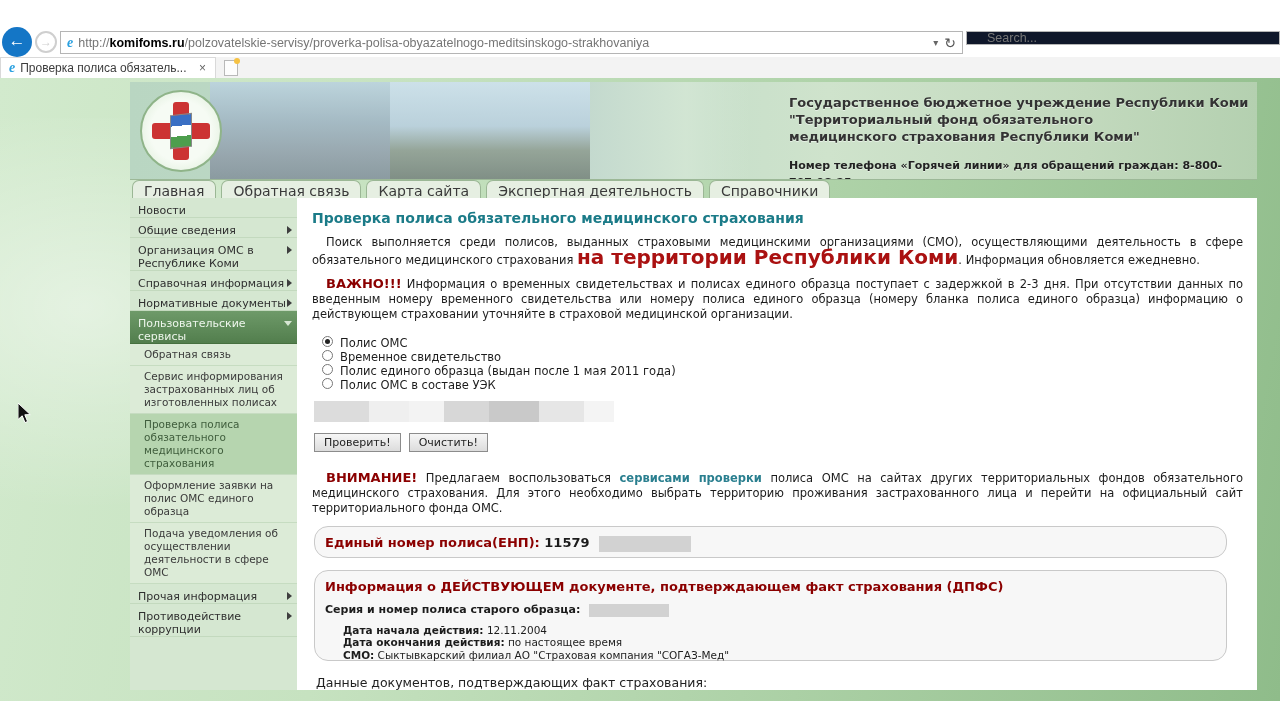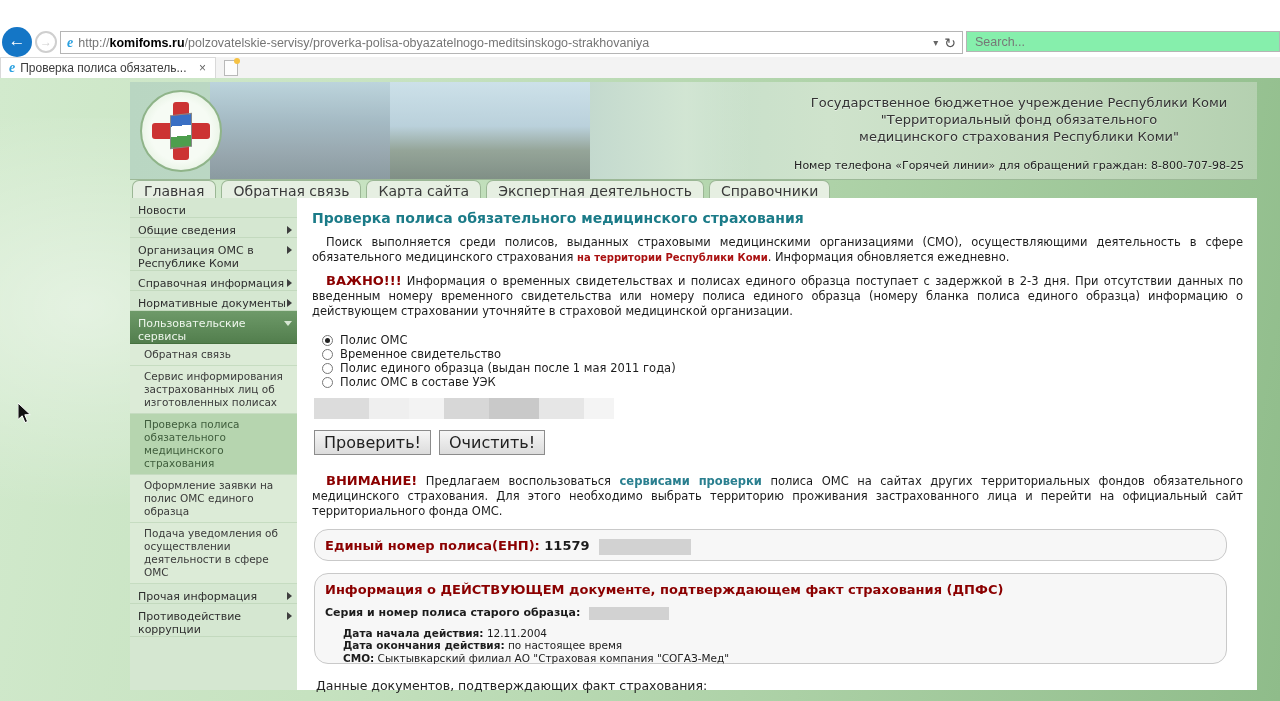--- a/index.html
+++ b/index.html
@@ -11,21 +11,21 @@
   .nav-row { position:absolute; top:27px; left:0; width:1280px; height:30px; }
   .btn-back { position:absolute; left:2px; top:0; width:30px; height:30px; border-radius:50%; background:#1476c6; color:#fff; font-size:17px; line-height:28px; text-align:center; }
   .btn-fwd { position:absolute; left:35px; top:4px; width:22px; height:22px; border-radius:50%; background:#fff; border:2px solid #cfcfcf; color:#cfcfcf; font-size:12px; line-height:18px; text-align:center; }
   .addr { position:absolute; left:60px; top:4px; width:903px; height:23px; border:1px solid #b5b5b5; background:#fff; display:flex; align-items:center; padding:0 4px; font-size:12.5px; }
   .ie-ico { color:#2aa0e0; font-family:"Liberation Serif",serif; font-style:italic; font-weight:bold; font-size:14px; margin:0 5px 0 2px; }
   .addr .proto,.addr .path { color:#757575; }
   .addr .domain { color:#000; font-weight:bold; }
   .addr .path { white-space:nowrap; overflow:hidden; flex:1; }
   .addr .caret { color:#666; font-size:10px; margin:0 6px; }
   .addr .refresh { color:#555; font-size:14px; margin-right:2px; }
-  .search-box { position:absolute; left:966px; top:4px; width:314px; height:21px; border:1px solid #b5b5b5; background:#86efac; display:flex; align-items:center; padding:0 8px; font-size:12.5px; color:#777; }
+  .search-box { position:absolute; left:966px; top:4px; width:314px; height:14px; border:1px solid #b5b5b5; background:#0f172a; display:flex; align-items:center; padding:0 20px; font-size:12.5px; color:#777; }
   .tab-row { position:absolute; top:57px; left:0; width:1280px; height:21px; background:#f3f3f3; }
   .tab { position:absolute; left:0; top:0; width:216px; height:21px; background:#fff; border:1px solid #d9d9d9; border-bottom:none; display:flex; align-items:center; padding:0 6px; font-size:12px; color:#3c3c3c; }
   .tab .ttl { flex:1; white-space:nowrap; overflow:hidden; }
   .tab .x { color:#666; font-size:12px; padding:0 3px; }
   .newtab { position:absolute; left:224px; top:3px; width:14px; height:16px; background:#fdfdfd; border:1px solid #b9b9b9; }
   .newtab::after { content:""; position:absolute; right:-3px; top:-3px; width:6px; height:6px; background:#f6c244; border-radius:50%; }
 
   
   .page-bg { position:absolute; top:78px; left:0; width:1280px; height:623px;
     background:linear-gradient(100deg,#d2eacd 0%,#c6e2c0 30%,#abd0a5 65%,#8fbc8a 100%); }
@@ -39,22 +39,22 @@
     background:linear-gradient(90deg,#b9d6c2 0%,#c3ddc9 45%,#cfe3cc 62%,#c2d9bd 85%,#b4d0b0 100%); border-bottom:1px solid #9cb897;}
   .ph { position:absolute; top:0; height:98px; }
   .ph1 { left:80px; width:180px; background:linear-gradient(180deg,#bcd3e2 0%,#9fb3c4 40%,#8e9aa8 75%,#7e8b97 100%); opacity:.8;}
   .ph2 { left:260px; width:200px; background:linear-gradient(180deg,#cfe2ef 0%,#b9cfdf 45%,#8d9b90 70%,#74817a 100%); opacity:.85;}
   .ph3 { left:460px; width:160px; background:linear-gradient(90deg,#c4d9cf 0%,#d3e6d4 60%,rgba(211,230,212,0) 100%); opacity:.9;}
   .logo { position:absolute; left:10px; top:8px; width:82px; height:82px; border-radius:50%;
     background:radial-gradient(circle,#f6fbf4 55%,#d7ead2 100%); border:2px solid #8fb489; }
   .logo .cross-v { position:absolute; left:31px; top:10px; width:16px; height:58px; background:#c33; border-radius:3px; }
   .logo .cross-h { position:absolute; left:10px; top:31px; width:58px; height:16px; background:#c33; border-radius:3px; }
   .logo .flag { position:absolute; left:28px; top:22px; width:22px; height:34px; background:linear-gradient(180deg,#3a6fc4 33%,#fff 33%,#fff 66%,#4d9e4d 66%); transform:skewY(-6deg); border:1px solid #888; }
-  .banner-text { position:absolute; right:8px; top:12px; width:460px; text-align:center; color:#333;
-    font-weight:normal; font-size:13px; line-height:17px; text-shadow:0 1px 0 rgba(255,255,255,0.5); }
+  .banner-text { position:absolute; right:8px; top:12px; width:460px; text-align:left; color:#333;
+    font-weight:bold; font-size:13px; line-height:17px; text-shadow:0 1px 0 rgba(255,255,255,0.5); }
   .banner-phone { margin-top:12px; font-size:11px; color:#222; }
 
   
   .site-tabs { position:absolute; top:98px; left:2px; height:18px; display:flex; gap:5px; }
   .site-tab { height:18px; padding:2px 11px 0; font-size:14px; color:#3a3a3a;
     background:linear-gradient(180deg,#fbfdf9,#dcе8d7 70%,#d4e2ce); background-color:#e6efe2;
     border:1px solid #9bb795; border-bottom:none; border-radius:7px 7px 0 0; white-space:nowrap; }
 
   
   .content-row { position:absolute; top:116px; left:0; width:1127px; height:492px; }
@@ -63,32 +63,32 @@
   .sb-item .arr { position:absolute; right:5px; top:8px; width:0; height:0; border-left:5px solid #3e3e3e; border-top:4px solid transparent; border-bottom:4px solid transparent; }
   .sb-item.dark { background:linear-gradient(180deg,#6e9a69,#527e4d); color:#eef6ec; border-bottom:1px solid #46703f; }
   .sb-item.dark .arrd { position:absolute; right:5px; top:10px; width:0; height:0; border-top:5px solid #d7e6d3; border-left:4px solid transparent; border-right:4px solid transparent; }
   .sb-sub { padding:4px 6px 4px 14px; border-bottom:1px solid #c6dcc1; background:#dcebd7; line-height:13px; font-size:10.5px; color:#3a3a3a; }
   .sb-sub.active { background:#b6d5af; color:#3f5d3c; }
 
   
   .main { position:absolute; left:167px; top:0; width:960px; height:492px; background:#fff; padding:12px 14px 0 15px; }
   .main-title { color:#1b7b88; font-weight:bold; font-size:14px; margin-bottom:9px; }
   .para { font-size:11.5px; color:#1c1c1c; text-align:justify; text-indent:14px; line-height:15px; margin-bottom:8px; }
-  .hl-red { color:#aa1111; font-weight:bold; font-size:10px; }
+  .hl-red { color:#aa1111; font-weight:bold; font-size:20px; }
   .lbl-red { color:#8b0000; font-weight:bold; font-size:13px; }
   .teal-link { color:#2a7f8f; font-weight:bold; }
   .radios { margin:14px 0 0 10px; }
-  .radio-row { display:flex; align-items:center; gap:7px; height:14px; font-size:11.5px; color:#1c1c1c; }
+  .radio-row { display:flex; align-items:flex-start; gap:7px; height:14px; font-size:11.5px; color:#1c1c1c; }
   .radio { width:11px; height:11px; border:1px solid #777; border-radius:50%; background:#fff; position:relative; flex:0 0 11px; }
   .radio .dot { display:none; position:absolute; left:2px; top:2px; width:5px; height:5px; border-radius:50%; background:#222; }
   .radio.on .dot { display:block; }
   .redact-strip { margin:9px 0 0 2px; height:21px; width:300px; display:flex; }
   .redact-strip div { height:21px; }
   .btns { margin:11px 0 0 2px; display:flex; gap:8px; }
-  .btn-std { padding:2px 9px; font-size:16px; color:#222; background:linear-gradient(180deg,#f6f6f6,#dcdcdc); border:1px solid #8c8c8c; font-family:inherit; }
+  .btn-std { padding:2px 9px; font-size:11px; color:#222; background:linear-gradient(180deg,#f6f6f6,#dcdcdc); border:1px solid #8c8c8c; font-family:inherit; }
   .infobox { margin:10px 16px 0 2px; background:#f7f7f7; border:1px solid #c9c9c9; border-radius:14px; padding:8px 10px; font-size:11px; color:#1c1c1c; }
   .redact { display:inline-block; background:#d2d2d2; vertical-align:middle; }
   .detail-lines { margin:7px 0 2px 18px; line-height:12.5px; font-size:10.5px; }
   .tbl-title { margin:14px 0 6px 4px; font-size:12.5px; color:#222; }
 
   .cursor { position:absolute; left:18px; top:403px; z-index:50; }
 </style>
 </head>
 <body>
 

